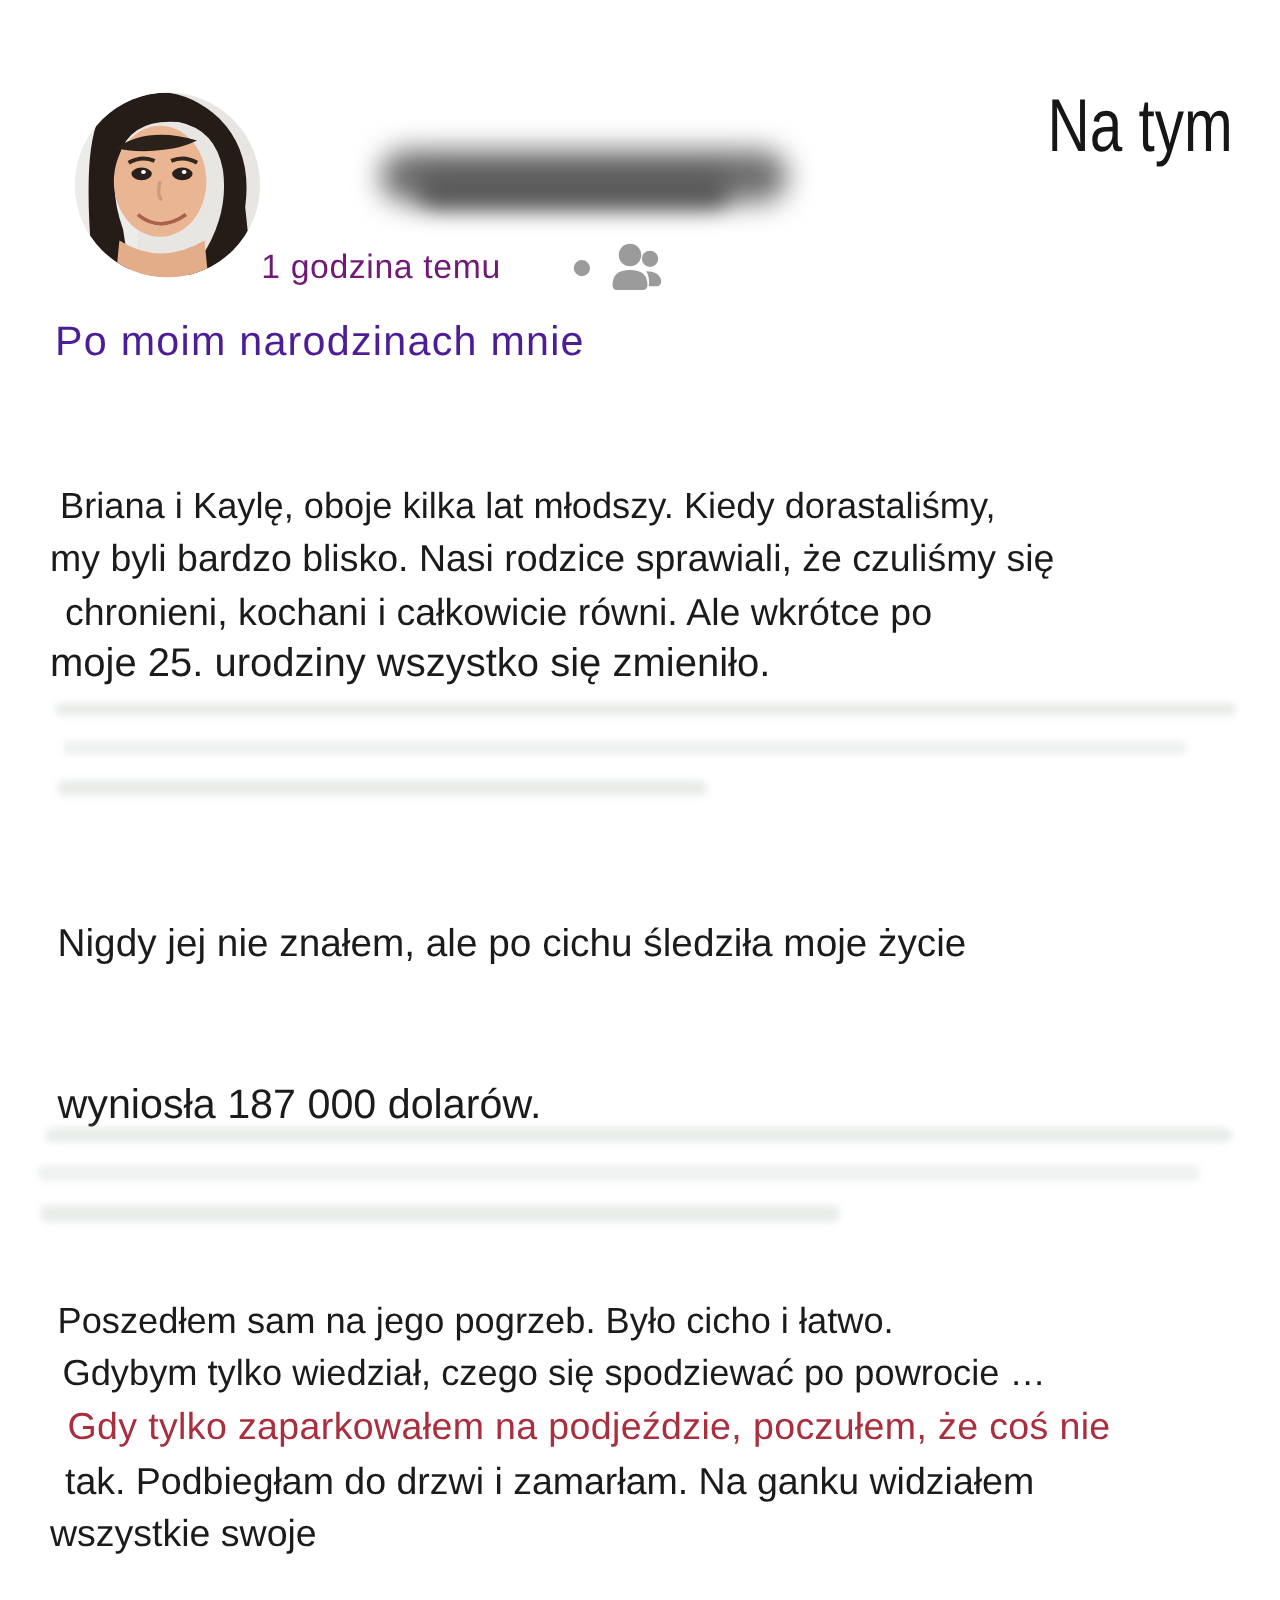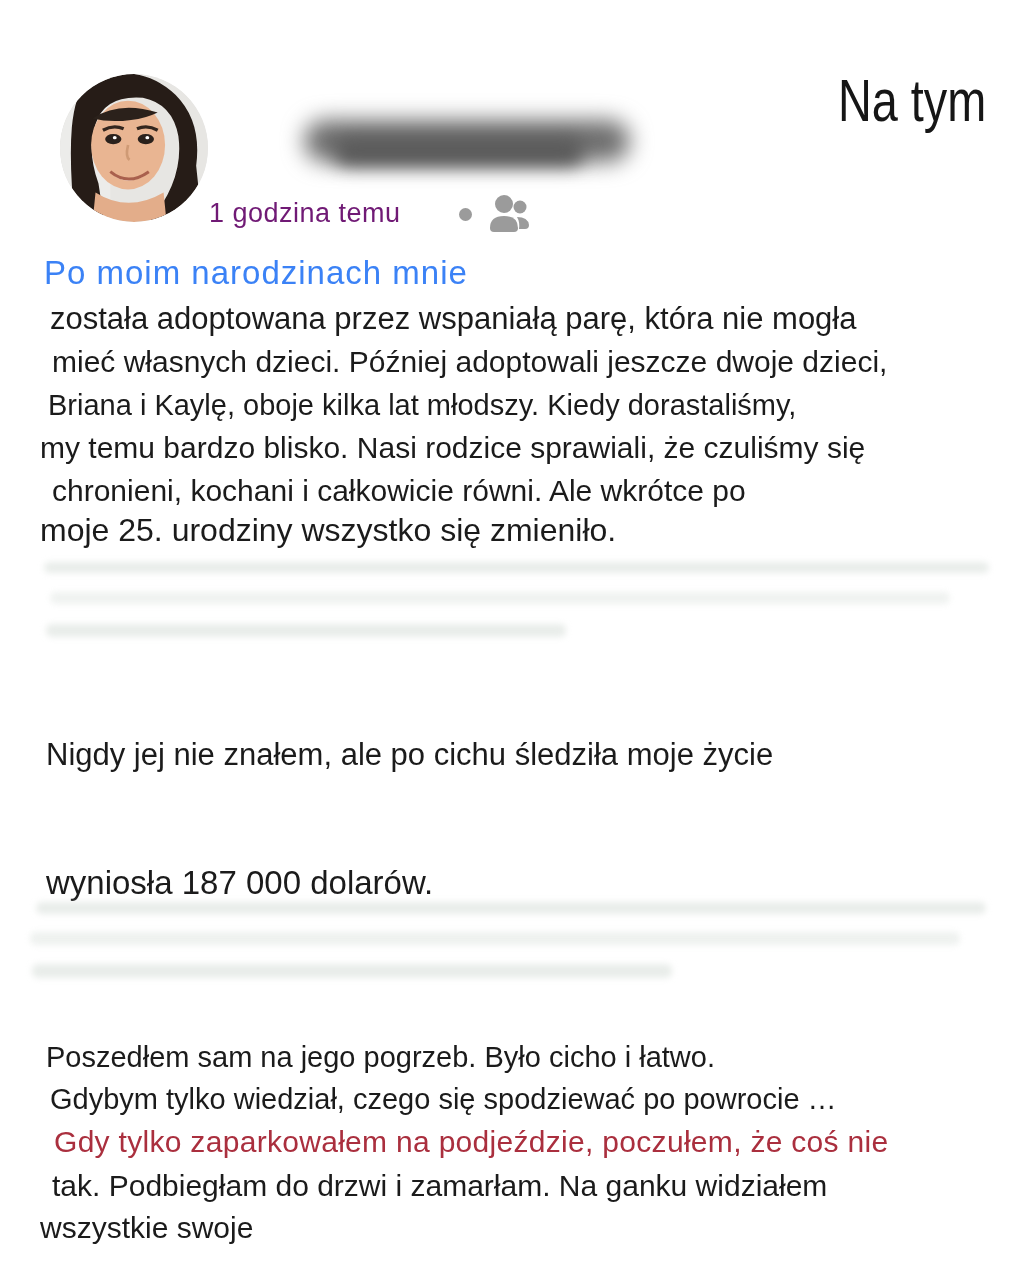--- a/index.html
+++ b/index.html
@@ -25,21 +25,21 @@
     font-size:60px; font-weight:500; color:#161616; letter-spacing:0;
     transform:scaleX(0.78); transform-origin:left top; white-space:nowrap;
   }
 
   .timestamp { position:absolute; left:209px; top:198px; font-size:27px; color:#701a75; letter-spacing:0.5px; }
   .bullet-dot { position:absolute; left:459px; top:208px; width:13px; height:13px; border-radius:50%; background:#9b9b9b; }
   .friends-icon { position:absolute; left:486px; top:192px; width:46px; height:44px; }
 
   
   .line { position:absolute; white-space:nowrap; font-size:30px; color:#1b1b1b; }
-  .line.red { color:#3b82f6; }
+  .line.red { color:#4c1d95; }
   .line.red-alert { color:#aa2f3e; letter-spacing:0.3px; }
 
   
   .ghost-bar { position:absolute; border-radius:6px; filter:blur(3px); background:rgba(203,212,204,0.42); }
 
   
   .bottom-strip { position:absolute; left:0; top:1245px; width:1024px; height:35px; overflow:hidden; }
   .smudge-black {
     position:absolute; left:36px; top:4px; width:195px; height:44px;
     background:repeating-linear-gradient(90deg,#191919 0 6px, transparent 6px 21px, #242424 21px 25px, transparent 25px 44px);
@@ -106,24 +106,22 @@
   <div class="friends-icon">
     <svg width="46" height="44" viewBox="0 0 46 44">
       <circle cx="18" cy="12" r="9" fill="#9b9b9b"></circle>
       <circle cx="34" cy="15" r="6.5" fill="#9b9b9b"></circle>
       <path d="M4,36 Q4,24 18,24 Q32,24 32,36 Q32,40 28,40 L8,40 Q4,40 4,36 Z" fill="#9b9b9b"></path>
       <path d="M31,25 Q42,25 43,33 Q43,37 39,37 L33,37 Q34,30 31,25 Z" fill="#9b9b9b"></path>
     </svg>
   </div>
 
   <div class="line red" style="left:44px; top:254px; font-size:33px; letter-spacing:1px;">Po moim narodzinach mnie</div>
-  <div class="line" style="left:50px; top:301px; font-size:31px;">została adoptowana przez wspaniałą parę, która nie mogła</div>
-  <div class="line" style="left:52px; top:345px;">mieć własnych dzieci. Później adoptowali jeszcze dwoje dzieci,</div>
   <div class="line" style="left:48px; top:389px; font-size:29px;">Briana i Kaylę, oboje kilka lat młodszy. Kiedy dorastaliśmy,</div>
-  <div class="line" style="left:40px; top:431px;">my temu bardzo blisko. Nasi rodzice sprawiali, że czuliśmy się</div>
+  <div class="line" style="left:40px; top:431px;">my byli bardzo blisko. Nasi rodzice sprawiali, że czuliśmy się</div>
   <div class="line" style="left:52px; top:474px;">chronieni, kochani i całkowicie równi. Ale wkrótce po</div>
   <div class="line" style="left:40px; top:512px; font-size:32px;">moje 25. urodziny wszystko się zmieniło.</div>
 
   <div>
     <div class="ghost-bar" style="left:44px; top:562px; width:945px; height:11px;"></div>
     <div class="ghost-bar" style="left:50px; top:592px; width:900px; height:12px; opacity:.7;"></div>
     <div class="ghost-bar" style="left:46px; top:624px; width:520px; height:13px;"></div>
   </div>
 
   <div class="line" style="left:46px; top:737px; font-size:31px;">Nigdy jej nie znałem, ale po cichu śledziła moje życie</div>

